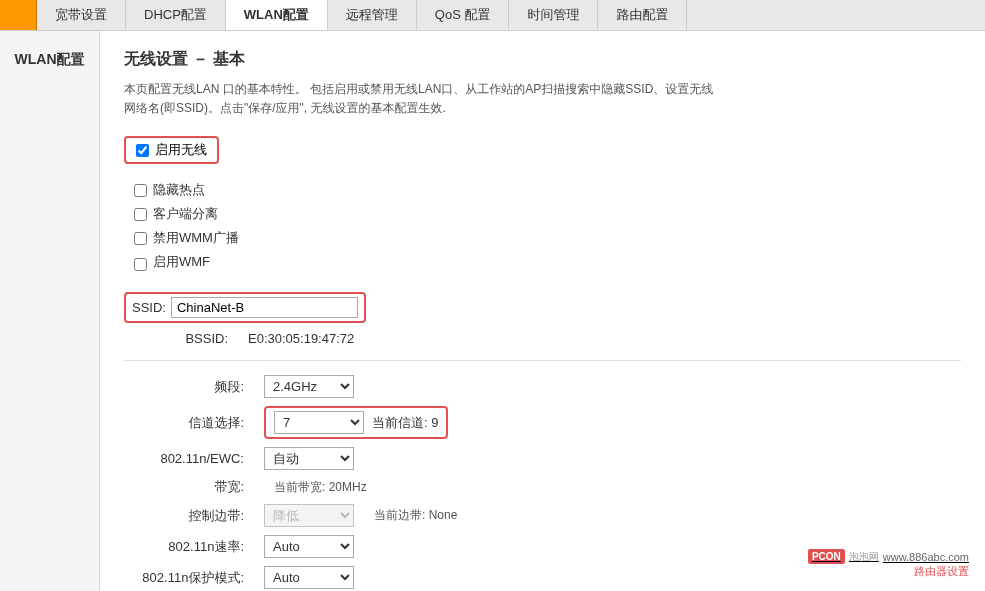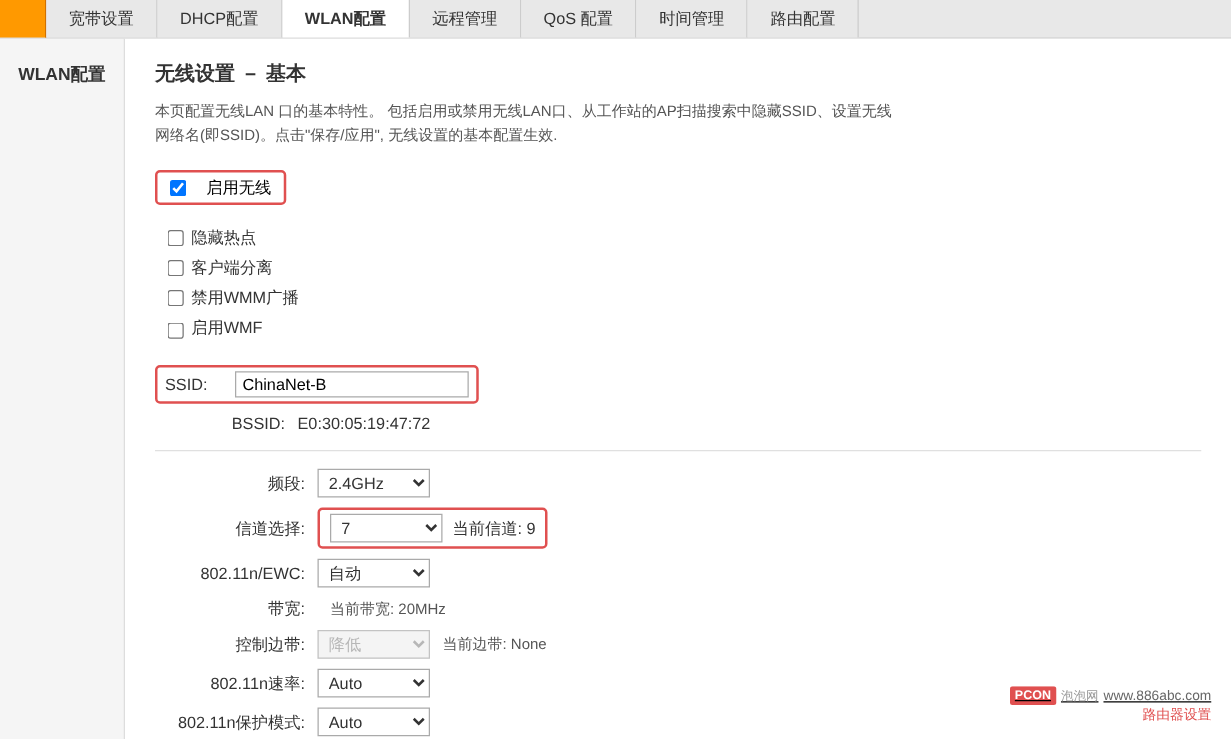--- a/index.html
+++ b/index.html
@@ -54,50 +54,50 @@
       padding: 3px 0;
       gap: 6px;
     }
     .checkbox-row input[type=checkbox] { cursor: pointer; }
     .checkbox-row label { font-size: 13px; color: #333; cursor: pointer; }
 
     
     .enable-wireless-box {
       display: inline-flex;
       align-items: center;
-      gap: 16px;
+      gap: 6px;
       border: 2px solid #e05050;
       border-radius: 4px;
       padding: 3px 10px;
       margin-bottom: 8px;
     }
     .form-row {
       display: flex;
       align-items: center;
       margin-bottom: 8px;
-      gap: 0;
+      gap: 10px;
     }
     .form-label {
       width: 110px;
       text-align: right;
       padding-right: 10px;
       font-size: 13px;
       color: #333;
       flex-shrink: 0;
     }
     .form-value { font-size: 13px; color: #333; }
 
     
     .ssid-box {
       border: 2px solid #e05050;
       border-radius: 4px;
       padding: 3px 6px;
       display: inline-flex;
       align-items: center;
-      gap: 22px;
+      gap: 5px;
     }
     .ssid-label { font-size: 13px; color: #333; font-weight: normal; }
     .ssid-input {
       border: 1px solid #aaa;
       padding: 2px 5px;
       font-size: 13px;
       width: 187px;
       outline: none;
     }
 

